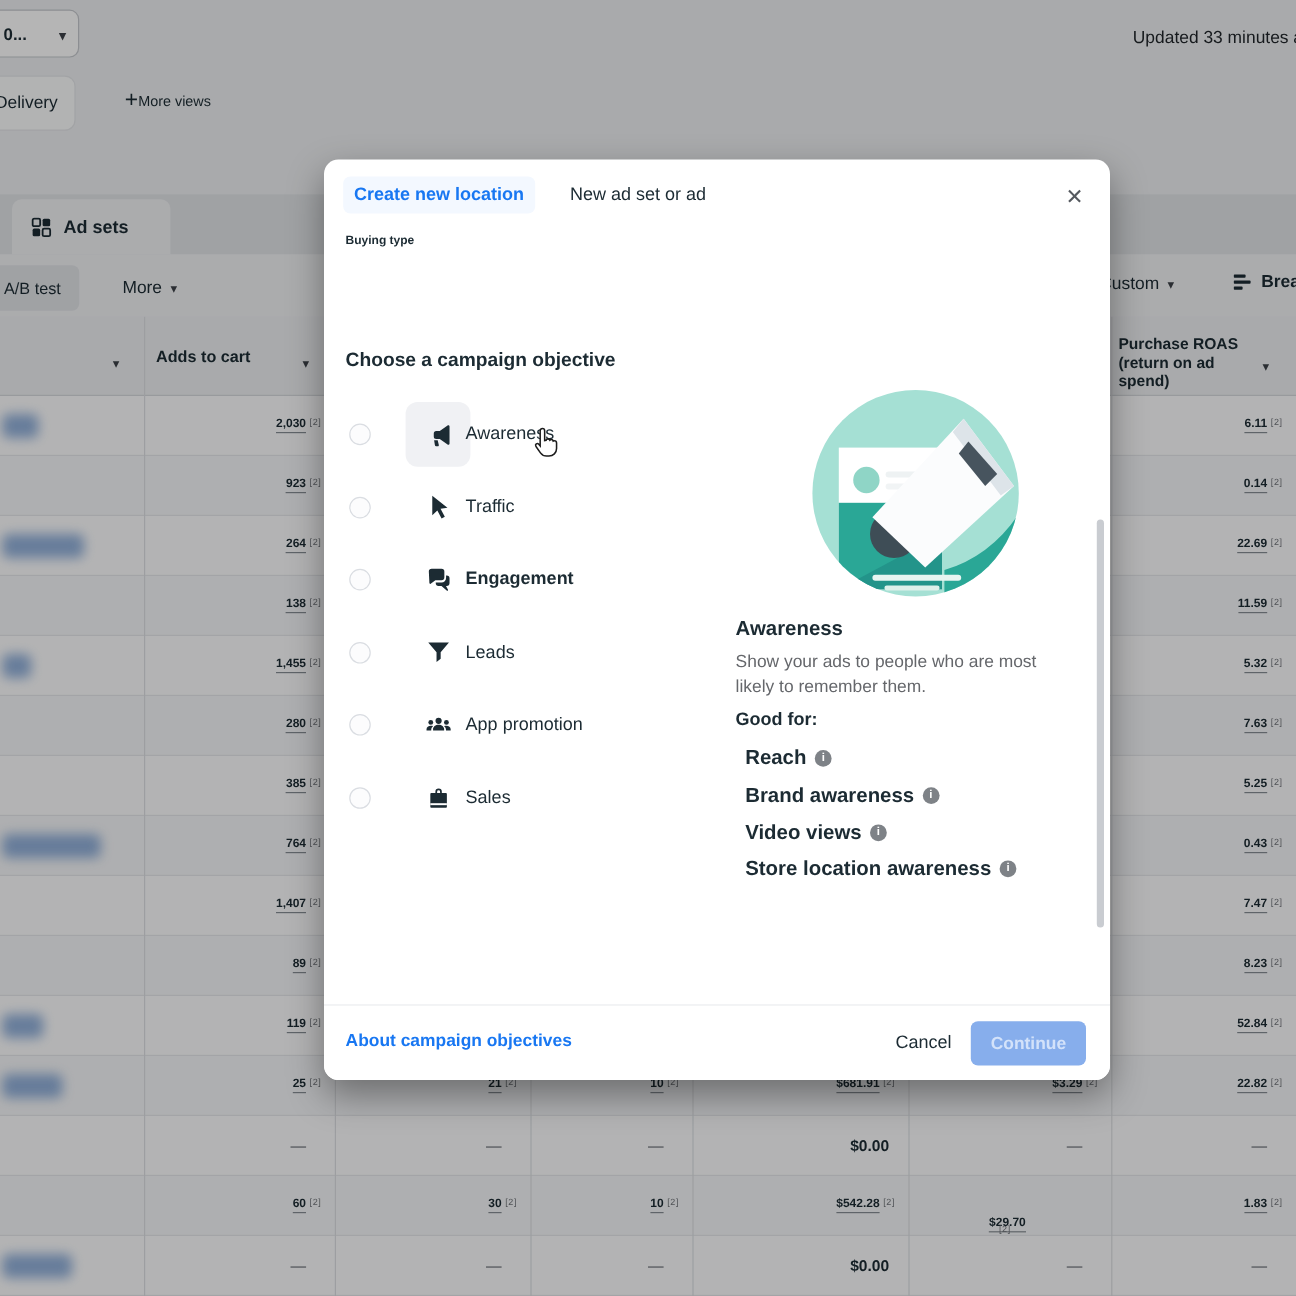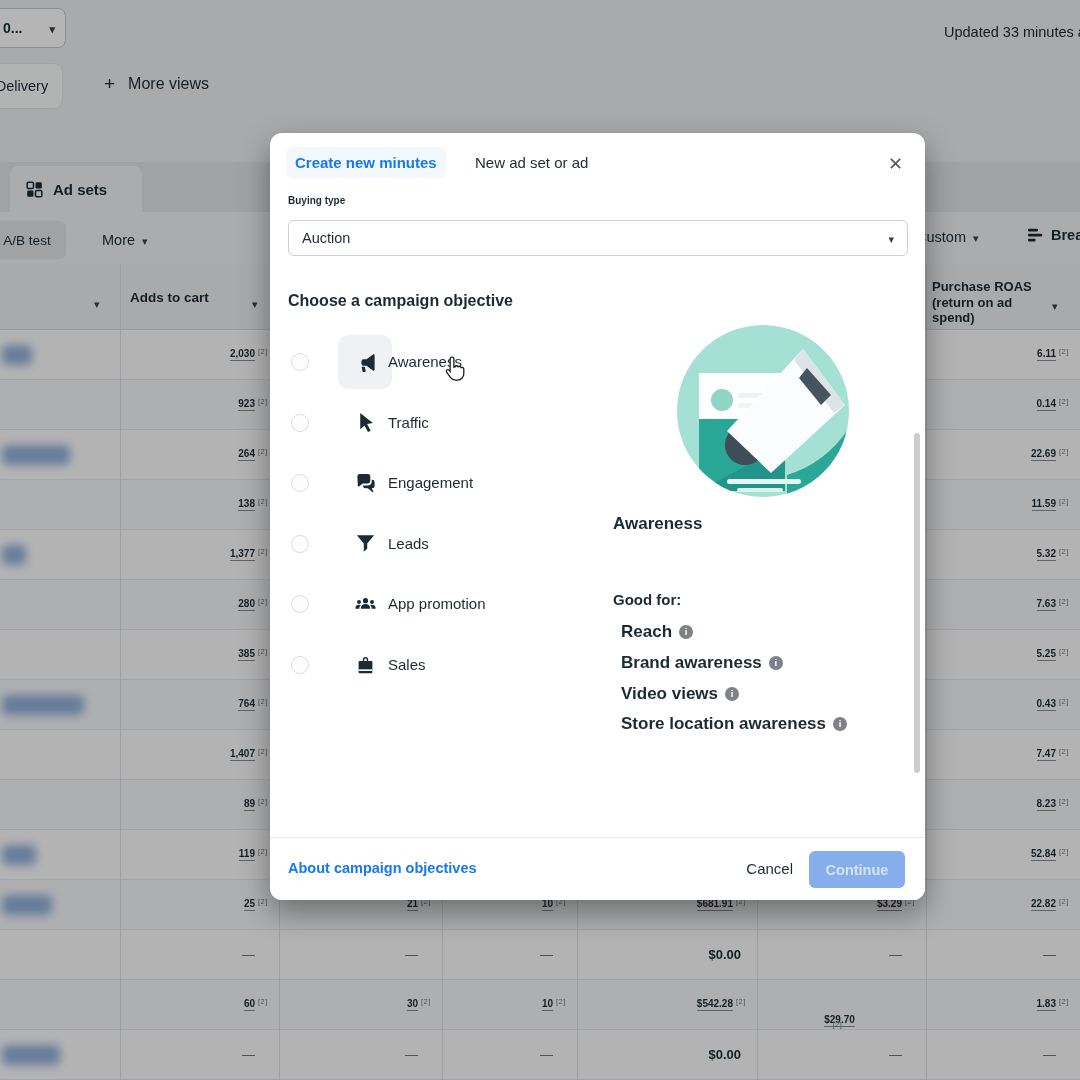--- a/index.html
+++ b/index.html
@@ -9,21 +9,21 @@
 
   
   .abs{position:absolute;}
   .crt::after{content:"▾";font-size:11px;color:#3d4248;line-height:1;}
   #btn-zero{left:-12px;top:8px;width:78px;height:40px;background:#fff;border:1px solid #c6c9ce;
             border-radius:8px;display:flex;align-items:center;justify-content:space-between;
             padding:0 10px 0 14px;font-size:14px;font-weight:600;}
   #updated{left:944px;top:24px;font-size:14.5px;font-weight:500;white-space:nowrap;color:#1f2429;}
   #tab-delivery{left:-18px;top:64px;width:80px;height:44px;background:#fbfcfd;border-radius:8px;
             display:flex;align-items:center;justify-content:center;font-size:14.5px;box-shadow:0 0 0 1px #e4e6e9;}
-  #more-views{left:104px;top:74px;display:flex;align-items:center;gap:13px;font-size:16px;}
+  #more-views{left:104px;top:74px;display:flex;align-items:center;gap:0;font-size:12px;}
   .plus::before{content:"+";font-size:19px;font-weight:400;color:#1c2b33;line-height:1;}
   #tabstrip{left:0;top:162px;width:1080px;height:50px;background:#e2e4e8;}
   #tab-adsets{left:10px;top:166px;width:132px;height:46px;background:#f1f2f4;border-radius:8px 8px 0 0;
             display:flex;align-items:center;gap:10px;padding-left:16px;font-size:15px;font-weight:700;}
   #toolbar{left:0;top:212px;width:1080px;height:52px;background:#f1f2f4;}
   #ab-test{left:-12px;top:221px;width:78px;height:38px;background:#e2e4e8;border-radius:6px;
             display:flex;align-items:center;justify-content:center;font-size:13.5px;font-weight:500;}
   #more-btn{left:102px;top:221px;height:38px;display:flex;align-items:center;gap:7px;font-size:14.5px;font-weight:500;}
   #custom-btn{left:916px;top:229px;display:flex;align-items:center;gap:7px;font-size:14.5px;font-weight:500;}
   #breakdown-btn{left:1028px;top:227px;display:flex;align-items:center;gap:8px;font-size:14.5px;font-weight:600;white-space:nowrap;}
@@ -216,21 +216,21 @@
           <div class="cell" style="width: 154px;">
             <span class="num">11.59</span>
             <span class="sup">[2]</span>
           </div>
         </div>
         <div class="t-row">
           <div class="cell cell-name" style="width: 120px;">
             <span class="blur-pill" style="width: 24px;"></span>
           </div>
           <div class="cell" style="width: 159px;">
-            <span class="num">1,377</span>
+            <span class="num">1,455</span>
             <span class="sup">[2]</span>
           </div>
           <div class="cell" style="width: 163px;"></div>
           <div class="cell" style="width: 135px;"></div>
           <div class="cell" style="width: 180px;"></div>
           <div class="cell" style="width: 169px;"></div>
           <div class="cell" style="width: 154px;">
             <span class="num">5.32</span>
             <span class="sup">[2]</span>
           </div>
@@ -435,29 +435,25 @@
     <div class="abs vsep" style="left:279px"></div>
     <div class="abs vsep" style="left:442px"></div>
     <div class="abs vsep" style="left:577px"></div>
     <div class="abs vsep" style="left:757px"></div>
     <div class="abs vsep" style="left:926px"></div>
   </div>
 
   <div class="abs" id="dim"></div>
 
   <div class="abs" id="modal">
-    <div class="rel" id="m-tab-create">Create new minutes</div>
+    <div class="rel" id="m-tab-create">Create new location</div>
     <div class="rel" id="m-tab-newad">New ad set or ad</div>
     <span class="rel x" id="m-close"></span>
 
     <div class="rel" id="m-buying-label">Buying type</div>
-    <div class="rel" id="m-select">
-      <span>Auction</span>
-      <span class="crt"></span>
-    </div>
 
     <div class="rel" id="m-objective-heading">Choose a campaign objective</div>
     <div id="objectives">
         <div class="obj-row" style="top: 199px;">
           <span class="obj-radio"></span>
           <span class="obj-iconbox selected">
             <svg class="objicon" viewBox="0 0 24 24">
               <path d="M21.5 4.6v14.8c0 .9-1 1.4-1.7.9L13 15.5H10a2.2 2.2 0 0 1-2.2-2.2v-2.6A2.2 2.2 0 0 1 10 8.5h3l6.8-4.8c.7-.5 1.7 0 1.7.9z"></path>
               <path d="M8.1 16.5h3.1l1 4.2c.1.6-.3 1.1-.9 1.1h-1.5c-.5 0-.9-.3-1-.8l-.7-4.5z"></path>
             </svg>
@@ -466,21 +462,21 @@
         </div>
         <div class="obj-row" style="top: 259.6px;">
           <span class="obj-radio"></span>
           <span class="obj-iconbox">
             <svg class="objicon" viewBox="0 0 24 24">
               <path d="M6.5 2.2l13.2 10.4-6 1 3.7 6.9-2.8 1.5-3.7-7-4.4 4.2V2.2z"></path>
             </svg>
           </span>
           <span class="obj-label">Traffic</span>
         </div>
-        <div class="obj-row" style="top: 320.2px;">
+        <div class="obj-row" style="top: 320.2px; font-weight: bold;">
           <span class="obj-radio"></span>
           <span class="obj-iconbox">
             <svg class="objicon" viewBox="0 0 24 24">
               <path d="M3.5 4.5A2.5 2.5 0 0 1 6 2h8.5A2.5 2.5 0 0 1 17 4.5v5a2.5 2.5 0 0 1-2.5 2.5H9.2l-4.1 3.1c-.5.4-1.1 0-1.1-.6l-.5-10z"></path>
               <path d="M18.5 8h.5A2.5 2.5 0 0 1 21.5 10.5v4A2.5 2.5 0 0 1 19 17h-.6l1.8 3.4c.3.6-.4 1.1-.9.7L14.5 17H12a2.5 2.5 0 0 1-2.5-2.5V14h5a4 4 0 0 0 4-4V8z"></path>
             </svg>
           </span>
           <span class="obj-label">Engagement</span>
         </div>
         <div class="obj-row" style="top: 380.8px;">
@@ -539,20 +535,21 @@
           <rect x="62" y="165" width="46" height="4" rx="2" fill="#ddf0ea"></rect>
           <circle cx="70" cy="122" r="20" fill="#3e4d56"></circle>
           <polygon points="52,108 128,26 170,82 96,150" fill="#fbfcfd"></polygon>
           <polygon points="128,26 170,82 159,90 119,37" fill="#dde4e9"></polygon>
           <polygon points="132,45 156,72 146,82 124,55" fill="#47545e"></polygon>
         </g>
       </svg>
     </div>
 
     <div class="rel" id="m-detail-title">Awareness</div>
+    <div class="rel" id="m-detail-desc">Show your ads to people who are most likely to remember them.</div>
     <div class="rel" id="m-goodfor-label">Good for:</div>
     <div id="goodfor">
         <div class="gf-item" style="top: 489px;">
           <span>Reach</span>
           <span class="info"></span>
         </div>
         <div class="gf-item" style="top: 519.8px;">
           <span>Brand awareness</span>
           <span class="info"></span>
         </div>

